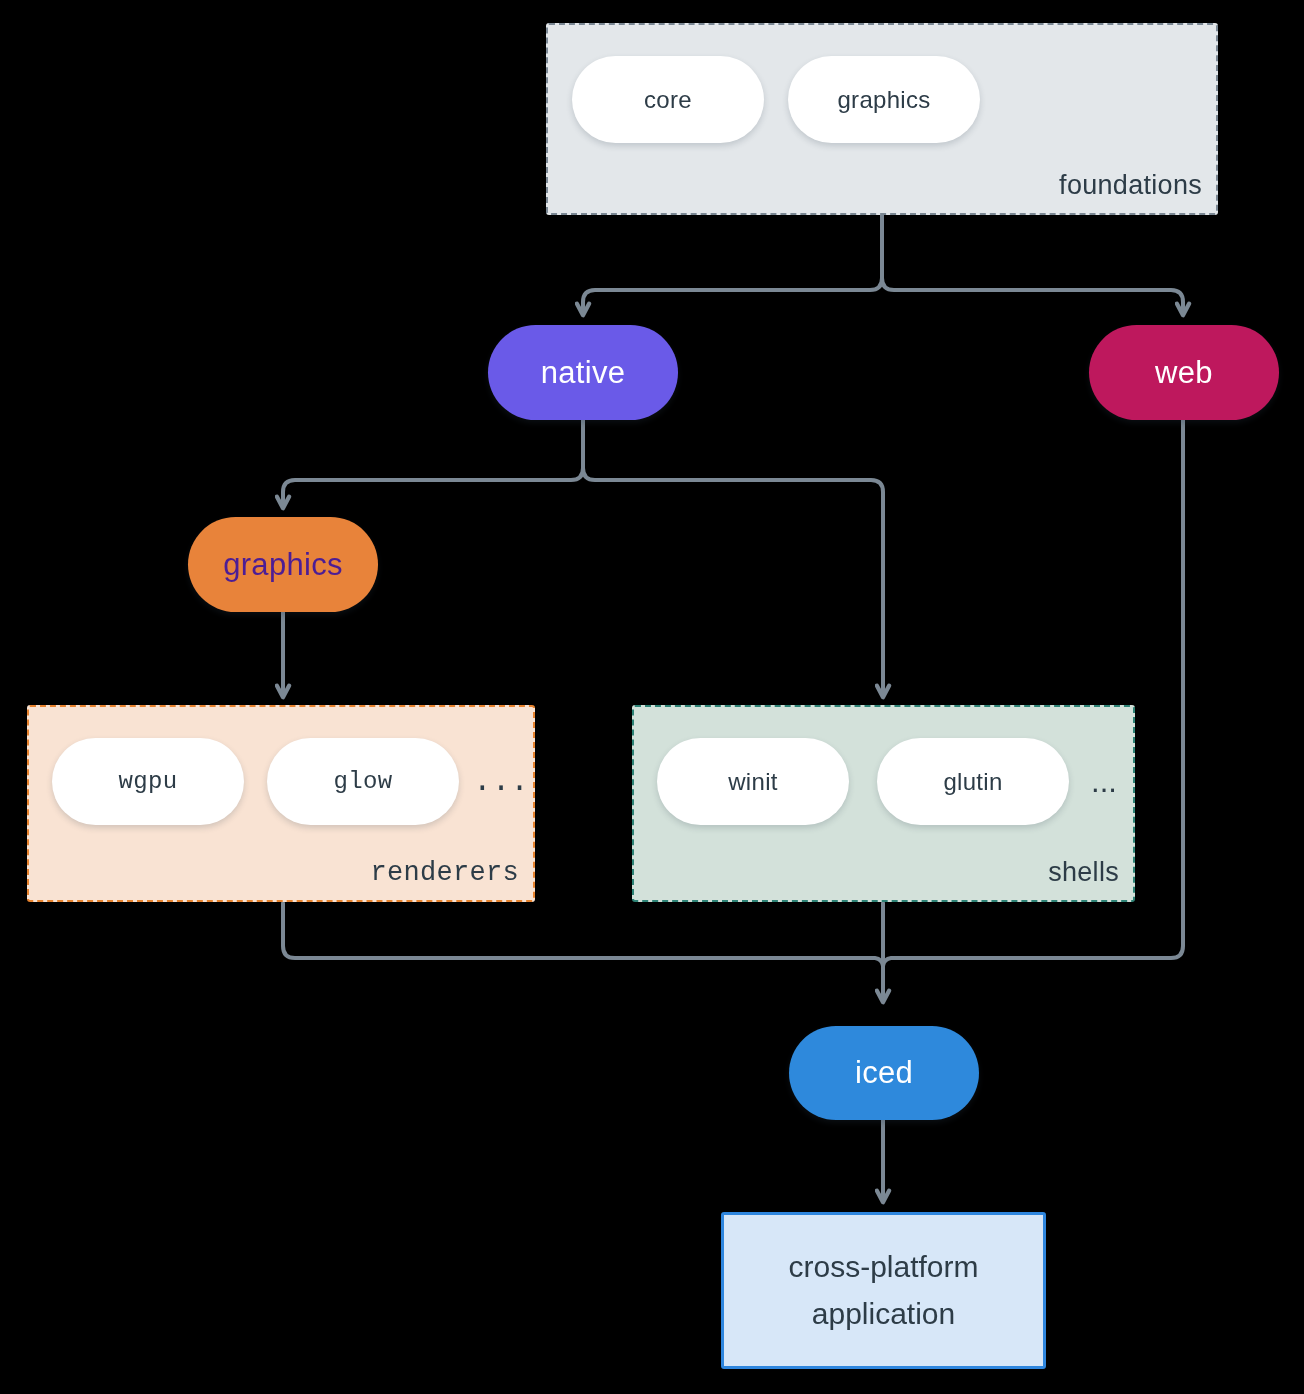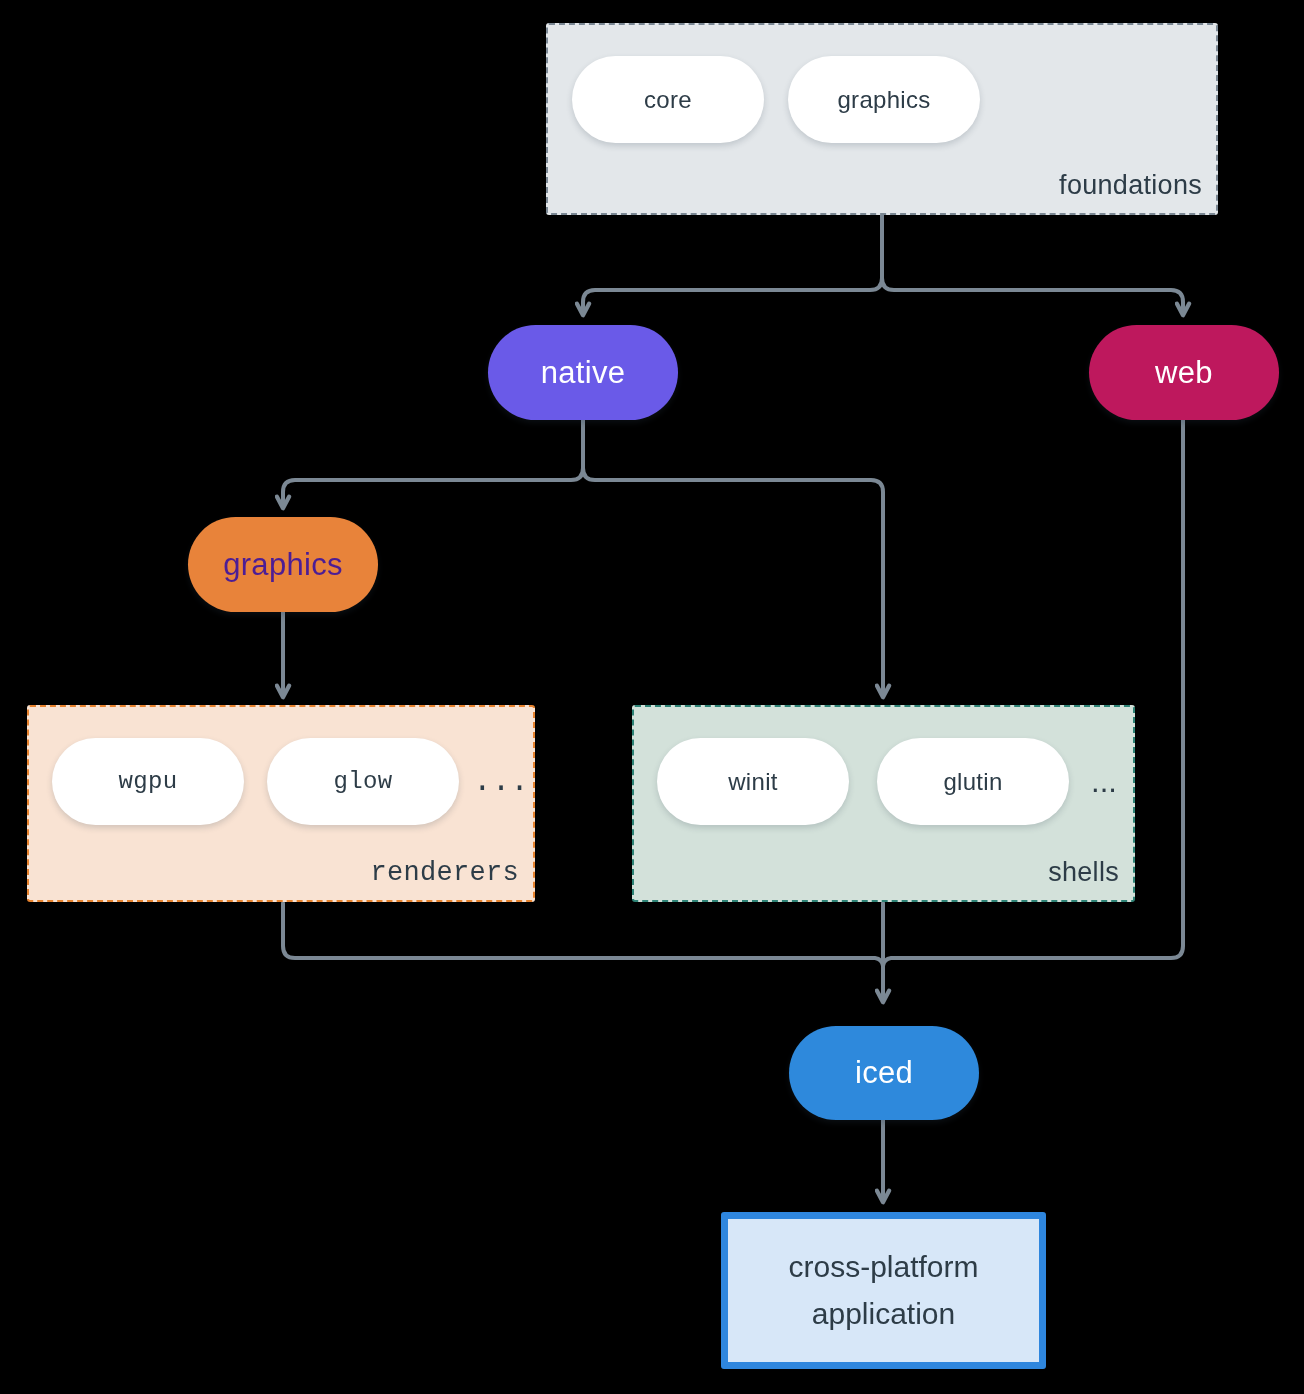--- a/index.html
+++ b/index.html
@@ -58,21 +58,21 @@
     top: 31px; height: 87px; width: 60px;
     display: flex; align-items: center; justify-content: center;
     font-size: 31px;
     color: #2d3c47;
   }
   .app-box {
     position: absolute;
     left: 721px; top: 1212px;
     width: 325px; height: 157px;
     box-sizing: border-box;
-    border: 7px solid #701a75;
+    border: 3px solid #701a75;
     border-radius: 3px;
     display: flex; align-items: center; justify-content: center;
     text-align: center;
     font-size: 30px;
     line-height: 1.55;
     color: #2d3c47;
     padding: 0 30px;
   }
 </style>
 </head>

